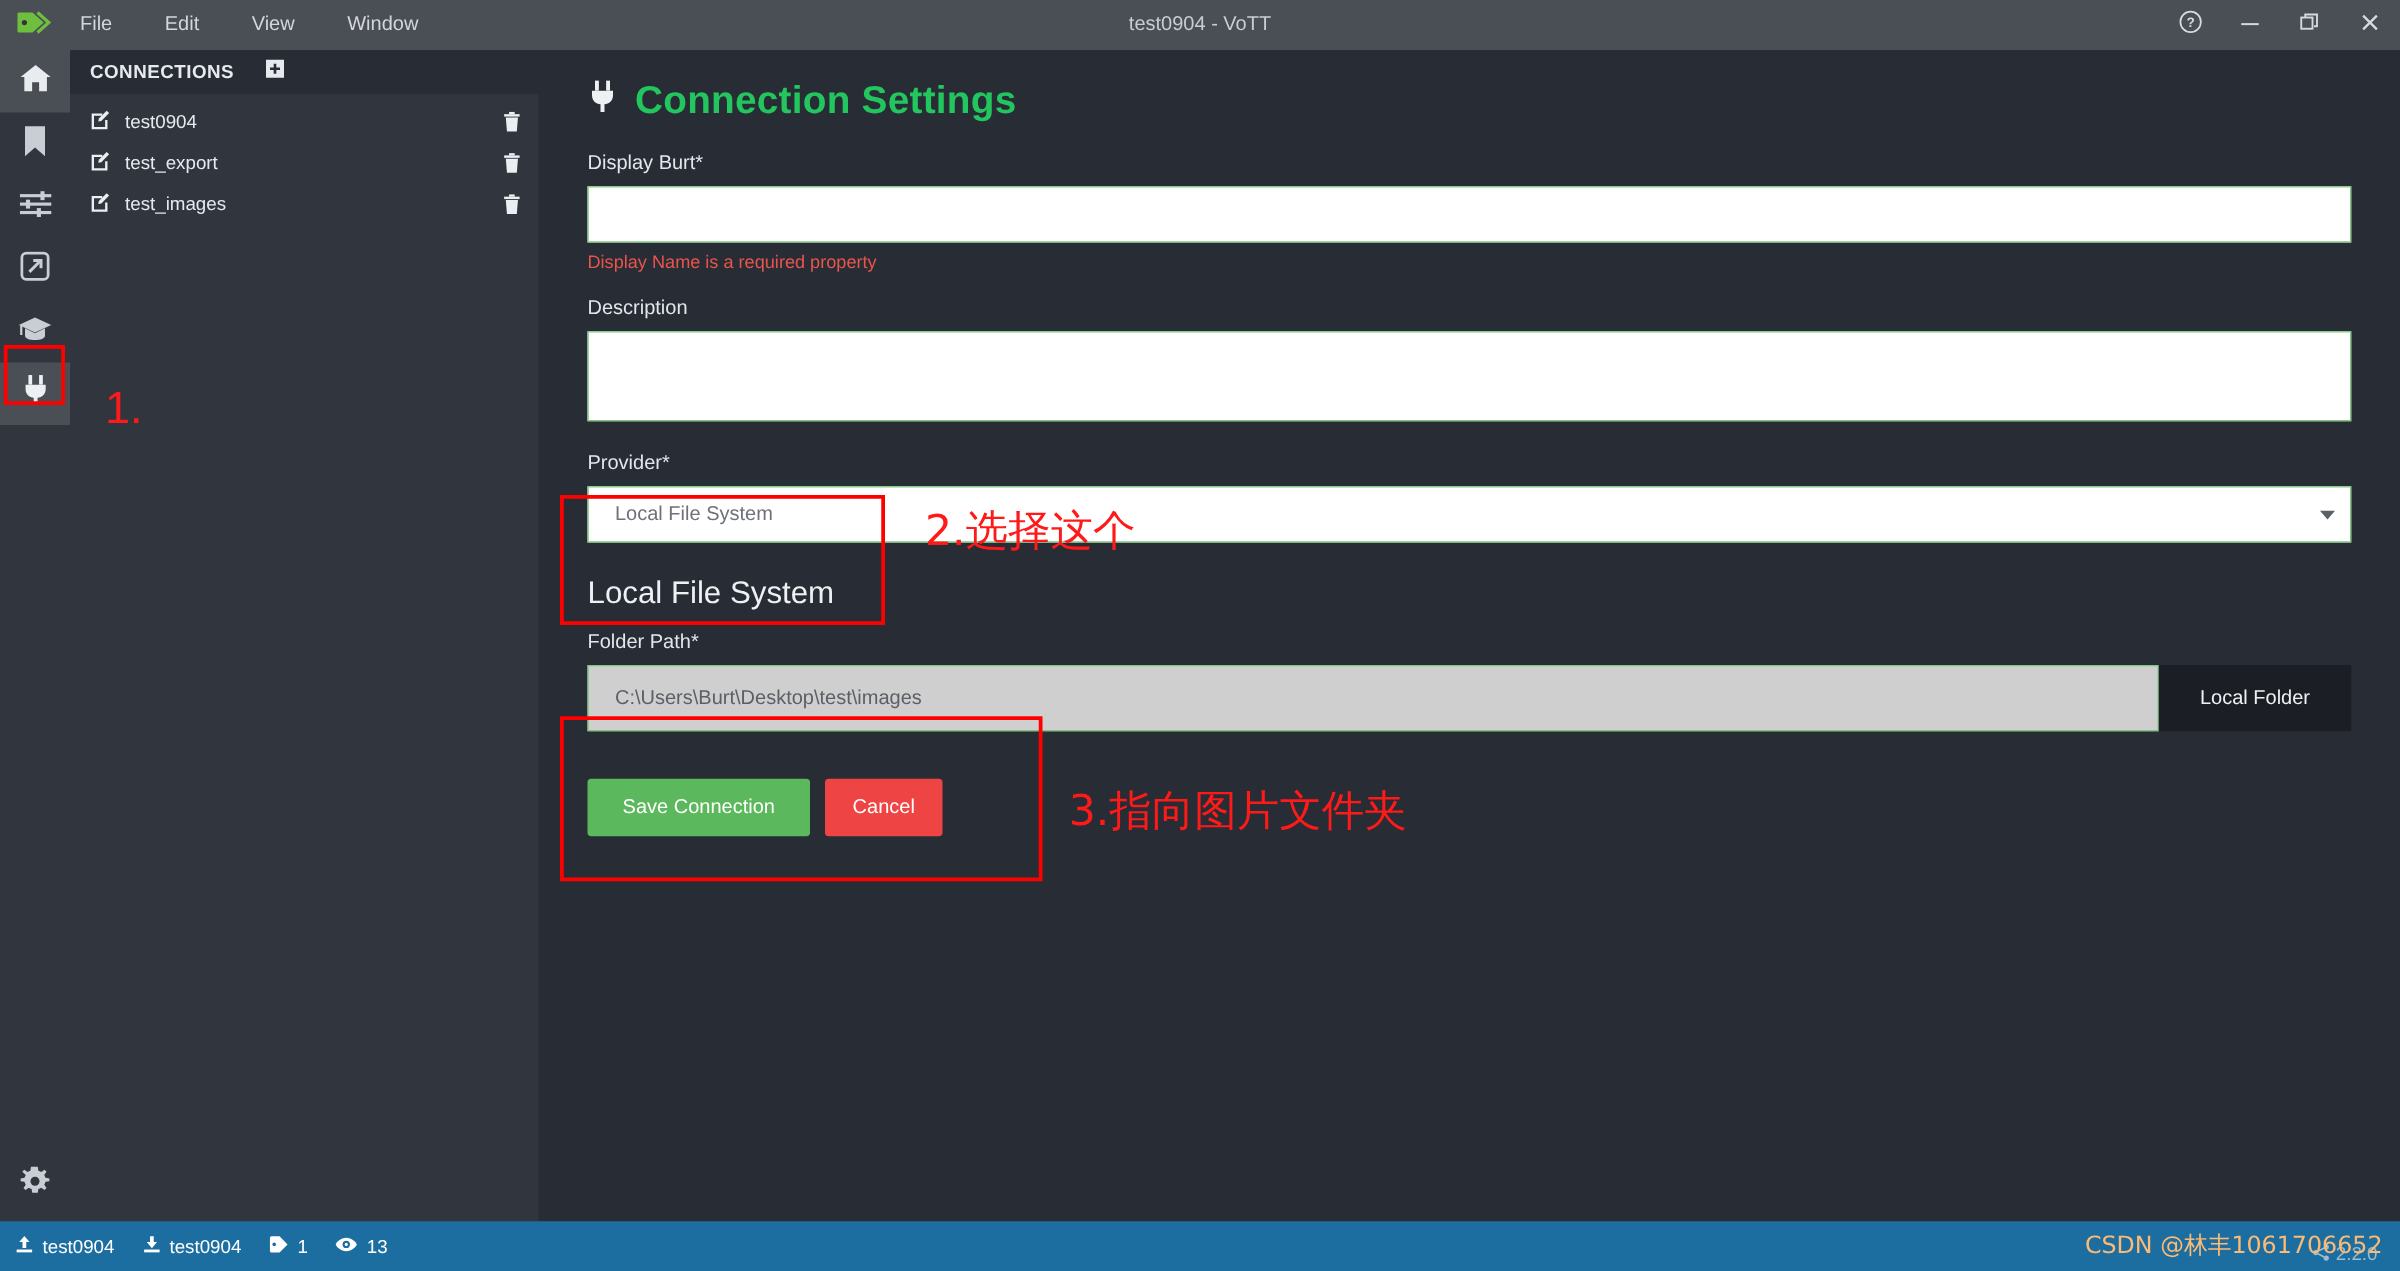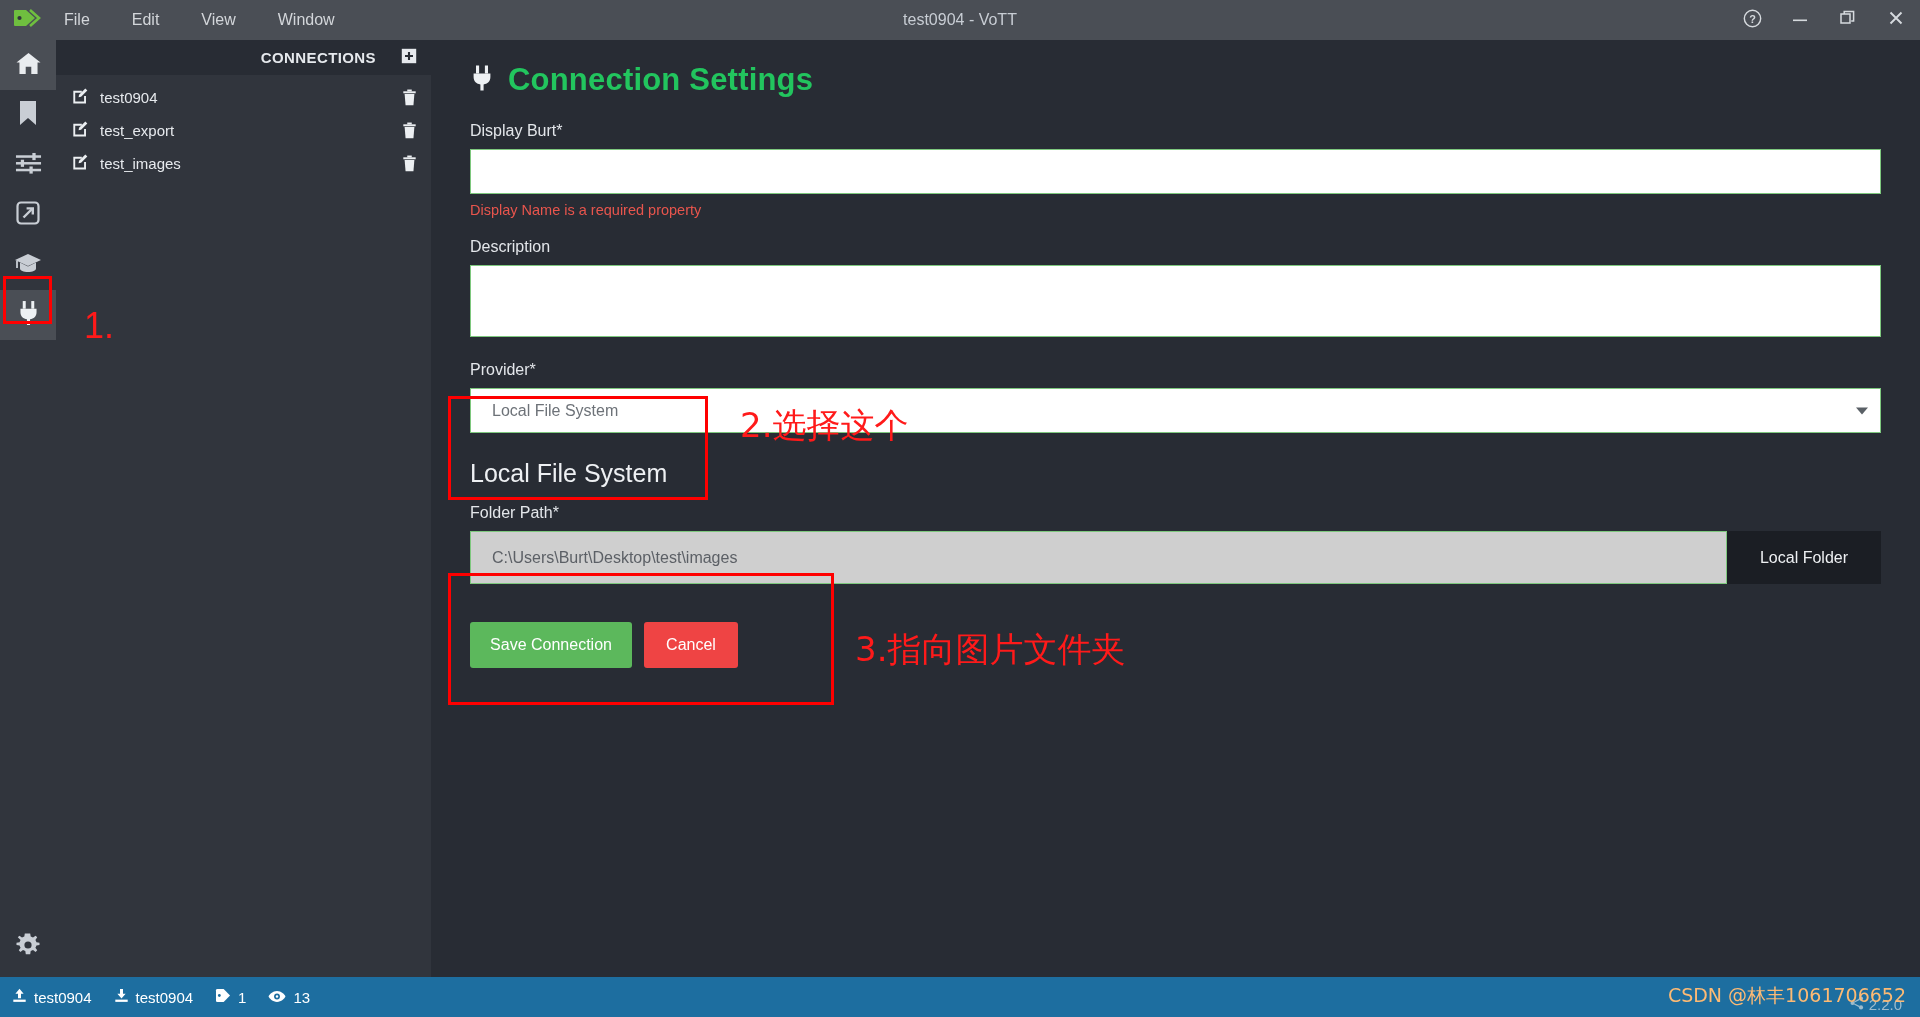--- a/index.html
+++ b/index.html
@@ -58,21 +58,21 @@
     font-family: "Liberation Sans", sans-serif;
   }
 
   
   .conn-panel {
     position: absolute; top: 40px; left: 56px; width: 375px; height: 937px;
     background: #31353d;
   }
   .conn-header {
     height: 35px; background: #282c34; display: flex; align-items: center;
-    padding: 0 14px 0 16px; justify-content: flex-end; gap: 25px;
+    padding: 0 14px 0 16px; justify-content: flex-start; gap: 25px;
   }
   .conn-title { color: #e6e9ed; font-size: 15px; font-weight: bold; letter-spacing: .4px; }
   .conn-add { color: #e6e9ed; display: flex; align-items: center; cursor: default; }
   .conn-list { padding-top: 6px; }
   .conn-row {
     height: 33px; display: flex; align-items: center; padding: 0 14px 0 16px;
     justify-content: space-between; cursor: default;
   }
   .conn-left { display: flex; align-items: center; gap: 11px; }
   .conn-name { color: #e6e9ed; font-size: 15px; }
@@ -127,21 +127,21 @@
   .select-folder-btn {
     width: 154px; height: 53px; background: #1b1e24; color: #eef0f3;
     font-size: 16px; display: flex; align-items: center; justify-content: center;
     border: none; cursor: default; font-family: "Liberation Sans", sans-serif;
   }
   .actions { display: flex; gap: 12px; margin-top: 38px; }
   .btn {
     height: 46px; border: none; font-size: 16px; color: #fff; cursor: default;
     font-family: "Liberation Sans", sans-serif; border-radius: 3px;
   }
-  .btn-save { width: 162px; background: #5cb85c; }
+  .btn-save { width: 178px; background: #5cb85c; }
   .btn-cancel { width: 94px; background: #ef4444; }
 
   
   .hl-box { position: absolute; border: 3px solid #ff0000; pointer-events: none; z-index: 25; }
   .ann-txt {
     position: absolute; color: #ff1a1a; font-size: 34px; line-height: 1;
     z-index: 25; pointer-events: none;
     font-family: "DejaVu Sans", "Liberation Sans", sans-serif;
   }
 

